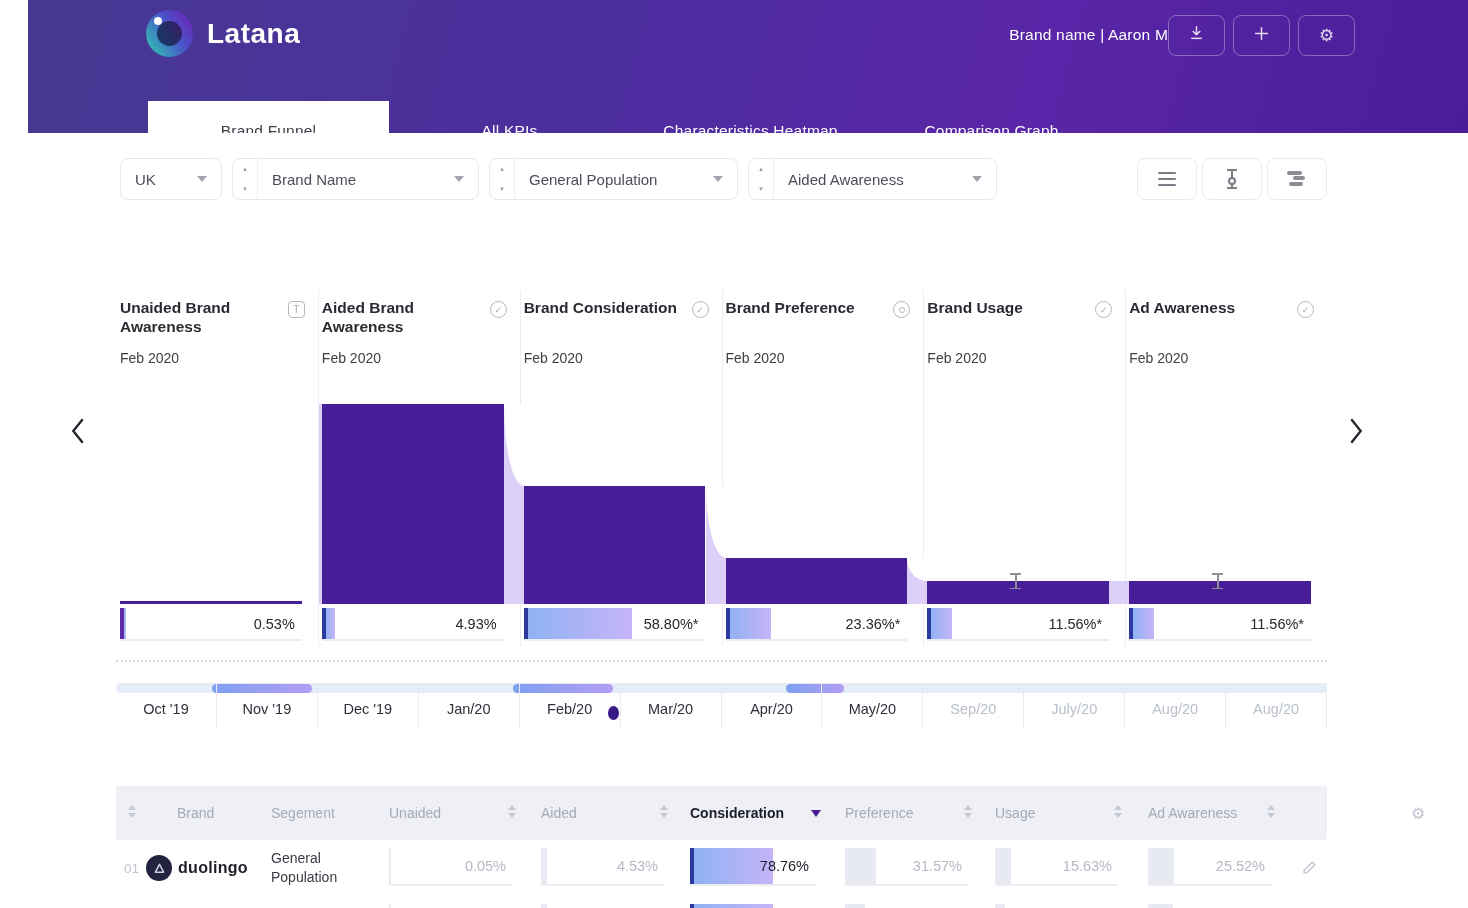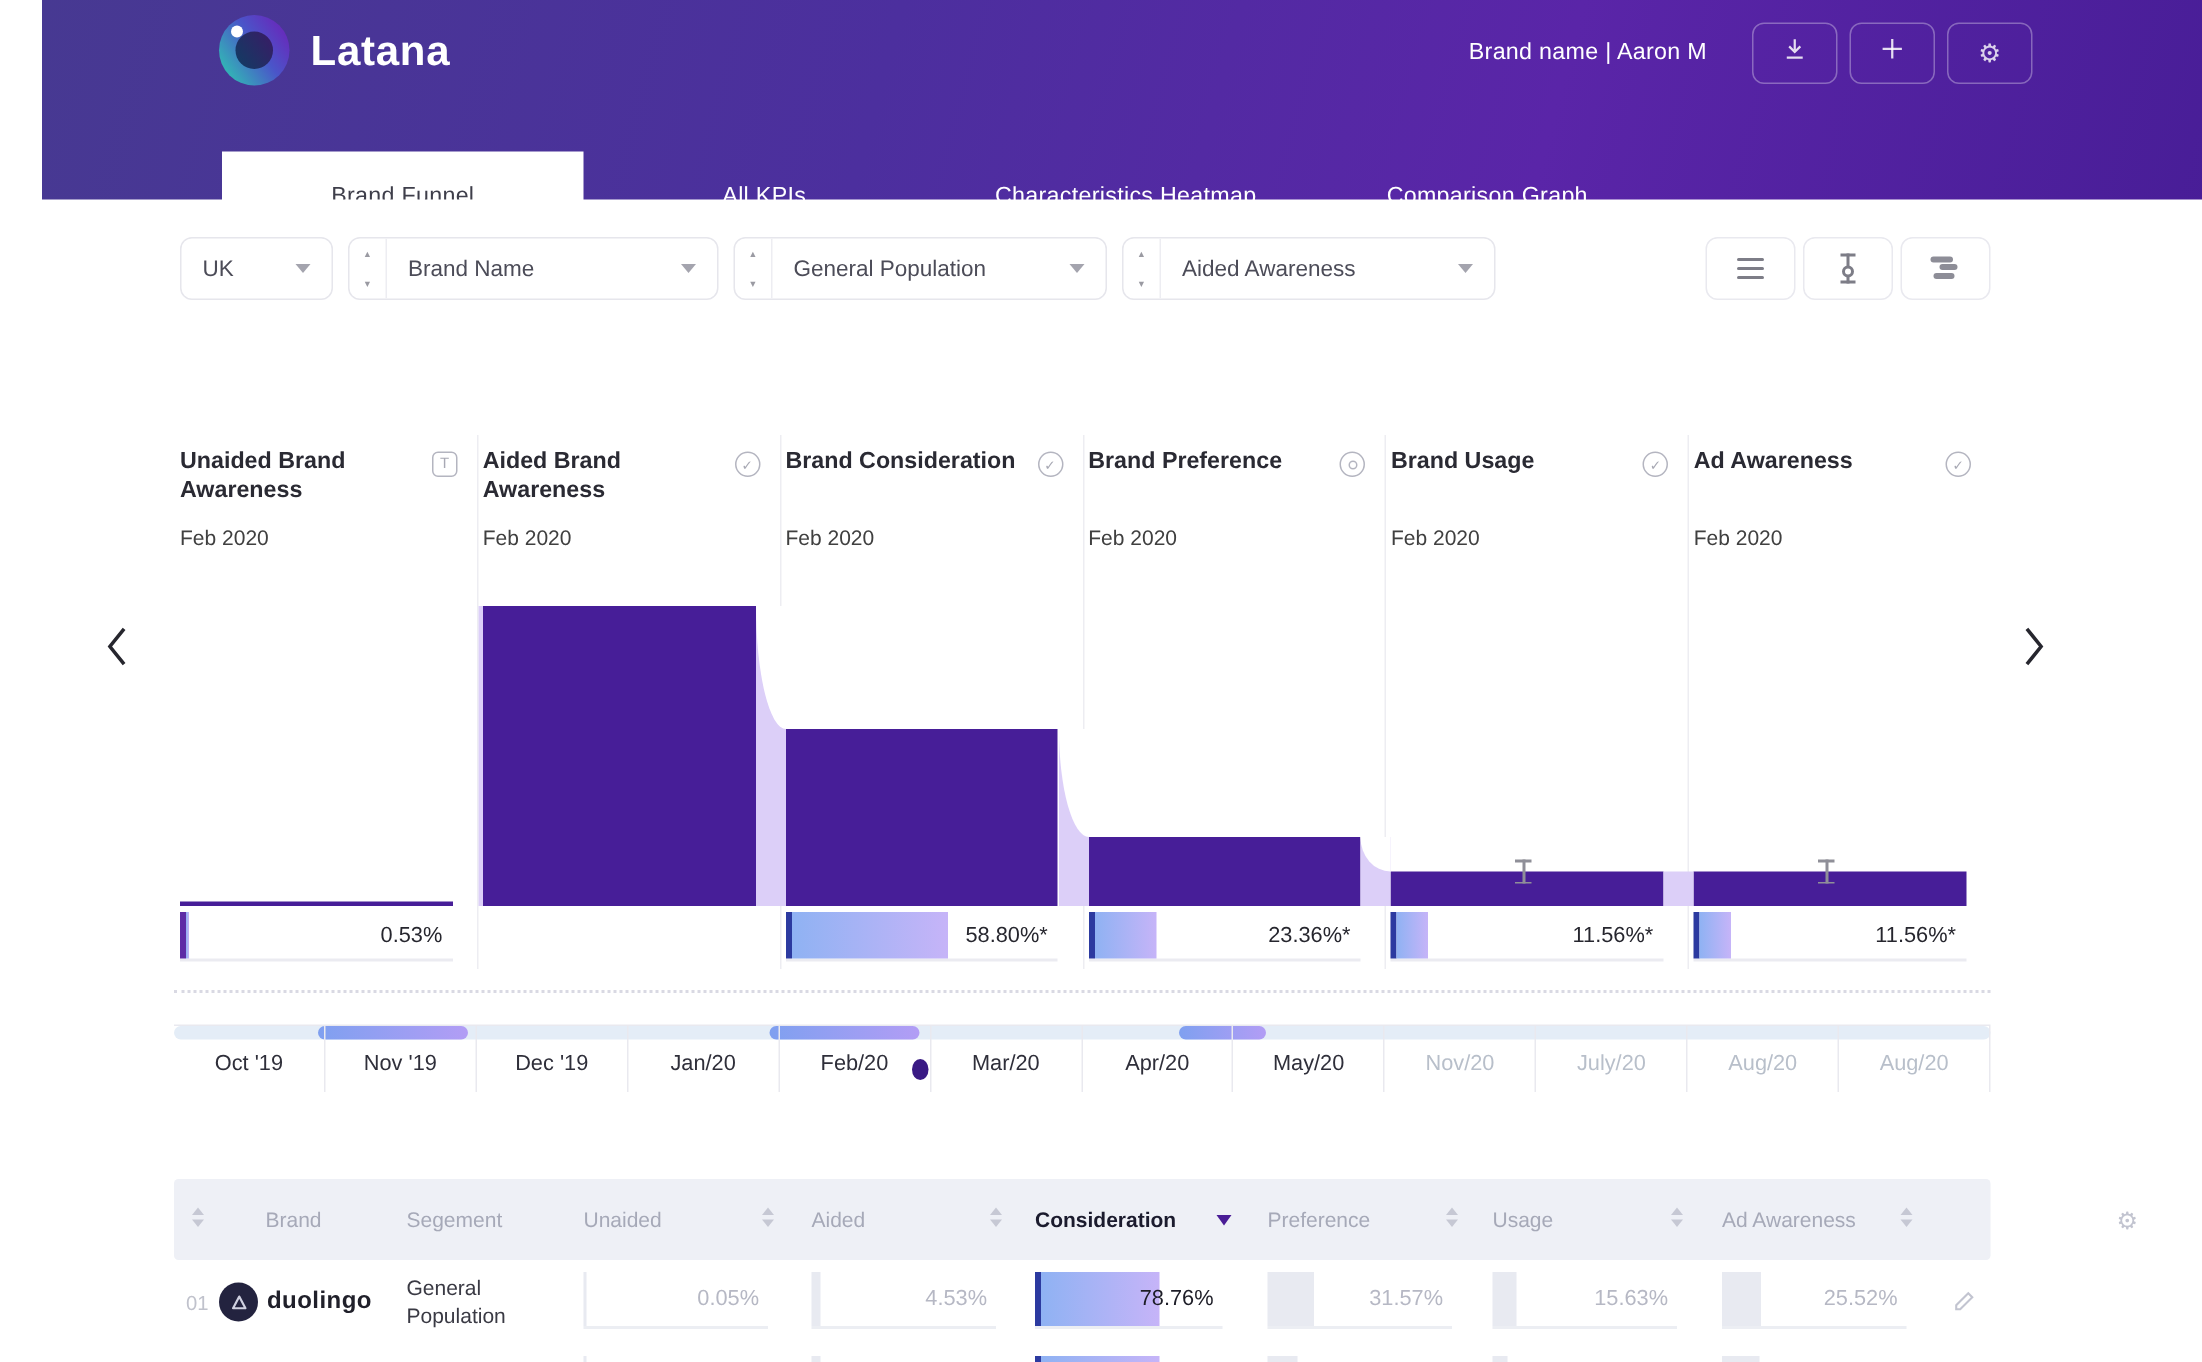--- a/index.html
+++ b/index.html
@@ -9,21 +9,21 @@
   
   .topbar { position:absolute; top:0; left:0; width:1468px; height:161px;
     background:linear-gradient(105deg,#473992 0%,#4c2f9e 38%,#5a25a8 68%,#471d96 100%);margin-left:28px; }
   .logo-wrap { position:absolute; top:10px; left:118px; display:flex; align-items:center; gap:14px; }
   .logo-circle { position:relative; width:47px; height:47px; border-radius:50%;
     background:linear-gradient(55deg,#2ec7b2 5%,#4a55c9 55%,#6d21b8 95%); }
   .logo-inner { position:absolute; top:11px; left:11px; width:25px; height:25px; border-radius:50%;
     background:linear-gradient(55deg,#0f3e63,#3b1a66); }
   .logo-dot { position:absolute; top:7px; left:8px; width:8px; height:8px; border-radius:50%; background:#fff; }
   .logo-text { color:#fff; font-size:28px; font-weight:bold; letter-spacing:.5px; }
-  .account-row { position:absolute; top:13px; right:141px; height:44px; display:flex; align-items:center; gap:30px; }
+  .account-row { position:absolute; top:13px; right:141px; height:44px; display:flex; align-items:center; }
   .account-label { color:#fff; font-size:15.5px; letter-spacing:.2px; }
   .hbtns { display:flex; gap:8px; }
   .hbtn { width:57px; height:41px; border:1px solid rgba(255,255,255,.32); border-radius:8px;
     display:flex; align-items:center; justify-content:center; color:rgba(255,255,255,.8); font-size:19px; cursor:pointer; }
   .tabbar { position:absolute; bottom:0; left:120px; display:flex; }
   .tab { width:241px; height:60px; display:flex; align-items:center; justify-content:center;
     color:#fff; font-size:15.5px; letter-spacing:.2px; cursor:pointer; }
   .tab.active { background:#fff; color:#3e3e4a; }
 
   
@@ -231,20 +231,25 @@
         <div class="edge" style="background: rgb(94, 44, 166);"></div>
         <div class="fill" style="width: 1.5px;"></div>
         <div class="lbl">0.53%</div>
       </div>
       <div class="fcol-title" style="left: 205.833px; top: 74px;">Aided Brand Awareness</div>
       <div class="fcol-icon" style="left: 373.667px; top: 77px;">
         <div class="icon-circle">✓</div>
       </div>
       <div class="fcol-period" style="left: 205.833px; top: 126px;">Feb 2020</div>
       <div class="fbar" style="left: 205.833px; width: 181.833px; top: 180px; height: 200px;"></div>
+      <div class="vbox" style="left: 205.833px; top: 384px; width: 181.833px;">
+        <div class="edge" style="background: rgb(44, 58, 160);"></div>
+        <div class="fill" style="width: 8.76718px;"></div>
+        <div class="lbl">4.93%</div>
+      </div>
       <div class="fcol-title" style="left: 407.667px; top: 74px;">Brand Consideration</div>
       <div class="fcol-icon" style="left: 575.5px; top: 77px;">
         <div class="icon-circle">✓</div>
       </div>
       <div class="fcol-period" style="left: 407.667px; top: 126px;">Feb 2020</div>
       <div class="fbar" style="left: 407.667px; width: 181.833px; top: 262px; height: 118px;"></div>
       <div class="vbox" style="left: 407.667px; top: 384px; width: 181.833px;">
         <div class="edge" style="background: rgb(44, 58, 160);"></div>
         <div class="fill" style="width: 104.566px;"></div>
         <div class="lbl">58.80%*</div>
@@ -323,21 +328,21 @@
     </div>
   <div class="axis" id="axis">
       <div class="mcell">Oct '19</div>
       <div class="mcell">Nov '19</div>
       <div class="mcell">Dec '19</div>
       <div class="mcell">Jan/20</div>
       <div class="mcell">Feb/20</div>
       <div class="mcell">Mar/20</div>
       <div class="mcell">Apr/20</div>
       <div class="mcell">May/20</div>
-      <div class="mcell muted">Nov/20</div>
+      <div class="mcell muted">Sep/20</div>
       <div class="mcell muted">July/20</div>
       <div class="mcell muted">Aug/20</div>
       <div class="mcell muted">Aug/20</div>
     </div>
   <div class="tdot" id="tdot" style="left: 608px;"></div>
 
   <div class="thead" id="thead">
       <div class="sorticon" style="left: 12px;">
         <div class="up"></div>
         <div class="down"></div>

